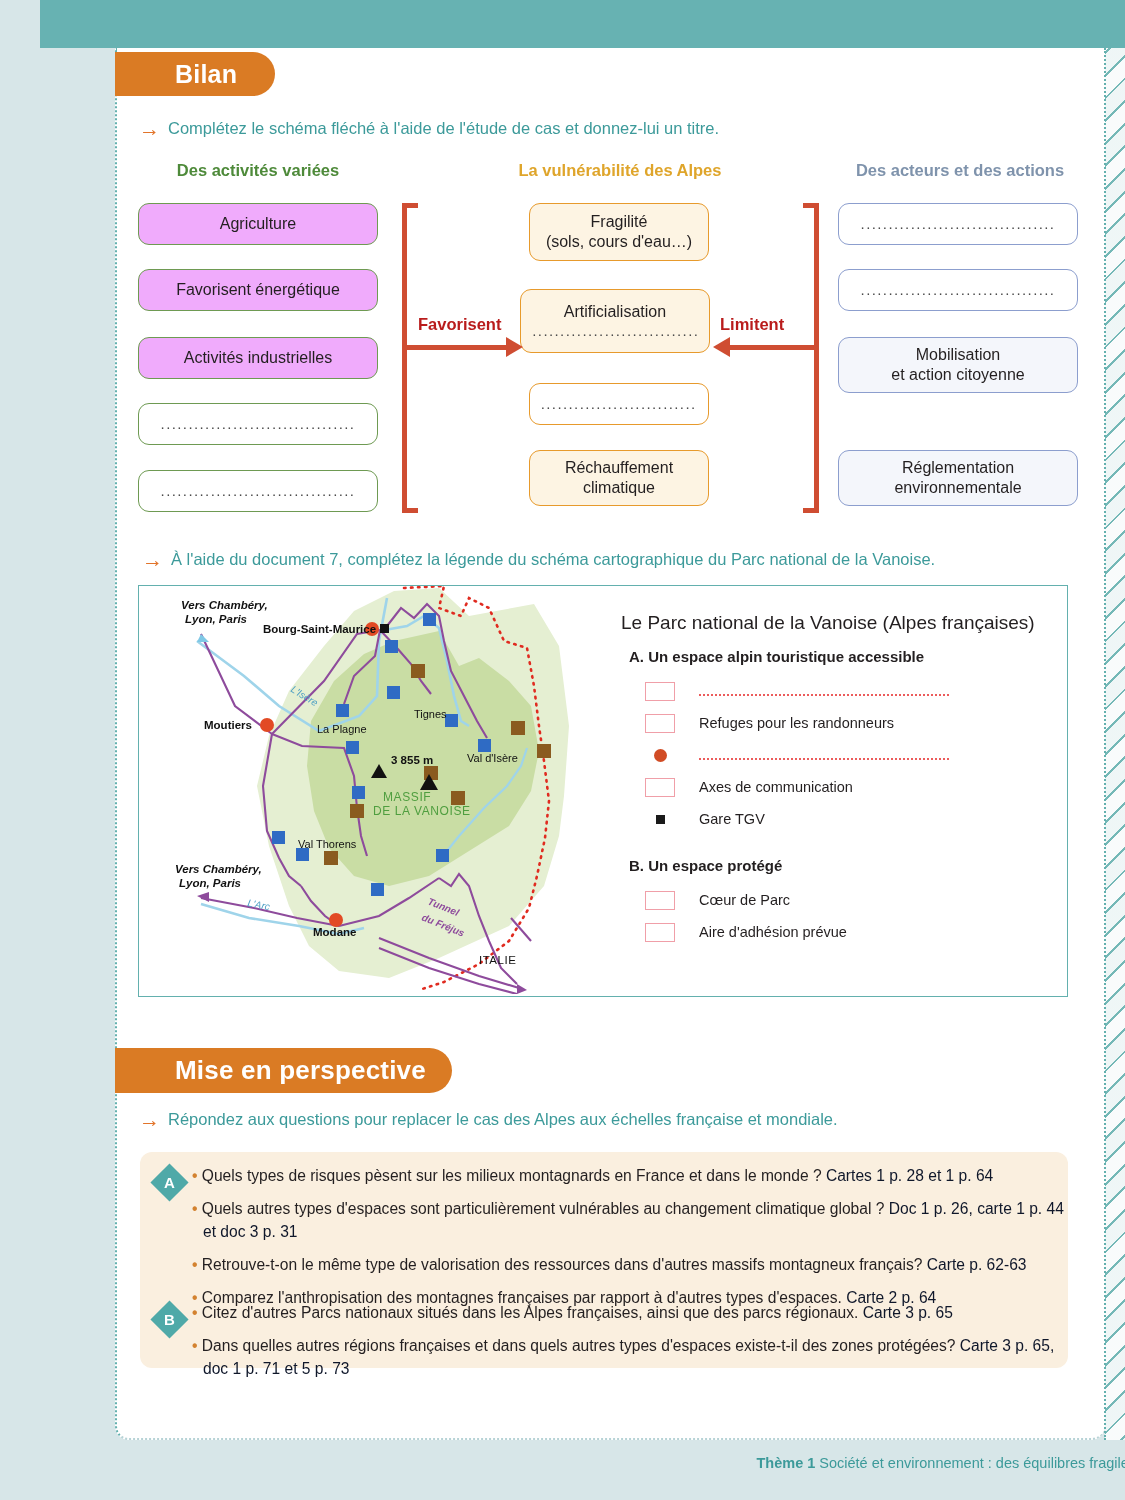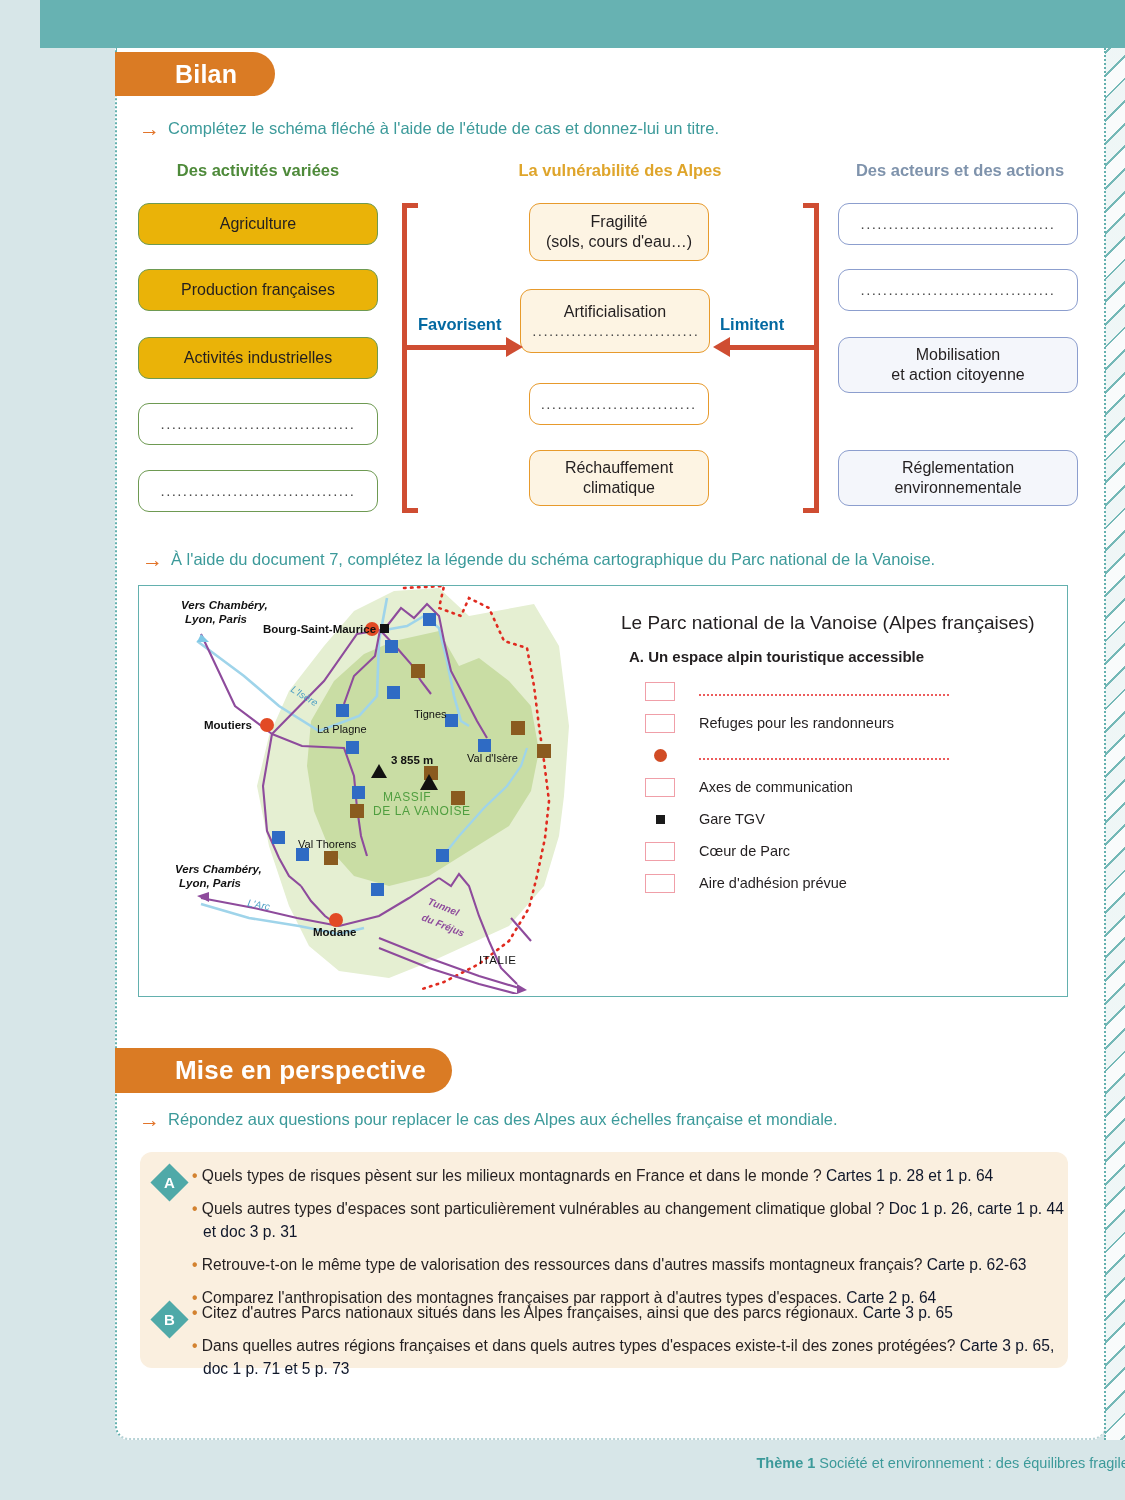--- a/index.html
+++ b/index.html
@@ -71,21 +71,21 @@
   }
   #t-col1 { left: 98px;  top: 161px; width: 240px; color: #4e8a3a; }
   #t-col2 { left: 455px; top: 161px; width: 250px; color: #dfa52b; }
   #t-col3 { left: 795px; top: 161px; width: 250px; color: #7f93ac; }
 
   .node {
     position: absolute; border-radius: 11px; display: flex;
     flex-direction: column; align-items: center; justify-content: center;
     font-size: 16px; color: #231f20; text-align: center; line-height: 1.22;
   }
-  .node.green  { border: 1.6px solid #6e9a52; background: #eab308; }
+  .node.green  { border: 1.6px solid #6e9a52; background: #f0abfc; }
   .node.orange { border: 1.6px solid #e79a2c; background: #fdf4e3; }
   .node.blue   { border: 1.6px solid #8c9ece; background: #f4f6fb; }
   .node.blank  { background: #ffffff; }
   .dots-line {
     color: #4a4a4a; font-size: 15px; letter-spacing: 1.4px;
     white-space: nowrap; overflow: hidden; width: 88%;
     text-align: center;
   }
 
   
@@ -120,21 +120,21 @@
     border-top: 5px solid #cf4d32;
     border-bottom: 5px solid #cf4d32;
   }
   .arr-shaft-l { position:absolute; left: 366px; top: 345px; width: 103px; height: 5px; background:#cf4d32; }
   .arr-head-l  { position:absolute; left: 466px; top: 337px; width: 0; height: 0;
                  border-left: 17px solid #cf4d32; border-top: 10px solid transparent; border-bottom: 10px solid transparent; }
   .arr-shaft-r { position:absolute; left: 690px; top: 345px; width: 85px; height: 5px; background:#cf4d32; }
   .arr-head-r  { position:absolute; left: 673px; top: 337px; width: 0; height: 0;
                  border-right: 17px solid #cf4d32; border-top: 10px solid transparent; border-bottom: 10px solid transparent; }
   .arr-label {
-    position: absolute; font-weight: bold; font-size: 16.5px; color: #0369a1;
+    position: absolute; font-weight: bold; font-size: 16.5px; color: #b91c1c;
   }
   #lbl-fav { left: 378px; top: 315px; }
   #lbl-lim { left: 680px; top: 315px; }
 
   
   #mapbox {
     position: absolute; left: 98px; top: 585px; width: 930px; height: 412px;
     border: 1.8px solid #63b0ae; background: #ffffff;
   }
   #mapsvg { position: absolute; left: 0; top: 0; }
@@ -214,21 +214,21 @@
   </div>
 
   <div class="col-title" id="t-col1">Des activités variées</div>
   <div class="col-title" id="t-col2">La vulnérabilité des Alpes</div>
   <div class="col-title" id="t-col3">Des acteurs et des actions</div>
 
   <div class="node green" id="n1">
     <span>Agriculture</span>
   </div>
   <div class="node green" id="n2">
-    <span>Production françaises</span>
+    <span>Favorisent énergétique</span>
   </div>
   <div class="node green" id="n3">
     <span>Activités industrielles</span>
   </div>
   <div class="node green blank" id="n4">
     <span class="dots-line">...................................</span>
   </div>
   <div class="node green blank" id="n5">
     <span class="dots-line">...................................</span>
   </div>
@@ -405,20 +405,21 @@
         </div>
       <div class="lg-text">Axes de communication</div>
     </div>
     <div class="lg-row">
       <div class="lg-swatch">
           <div class="lg-sq"></div>
         </div>
       <div class="lg-text">Gare TGV</div>
     </div>
 
+    <div class="legend-sub second">B. Un espace protégé</div>
 
     <div class="lg-row">
       <div class="lg-swatch">
           <div class="lg-box"></div>
         </div>
       <div class="lg-text">Cœur de Parc</div>
     </div>
     <div class="lg-row">
       <div class="lg-swatch">
           <div class="lg-box"></div>

